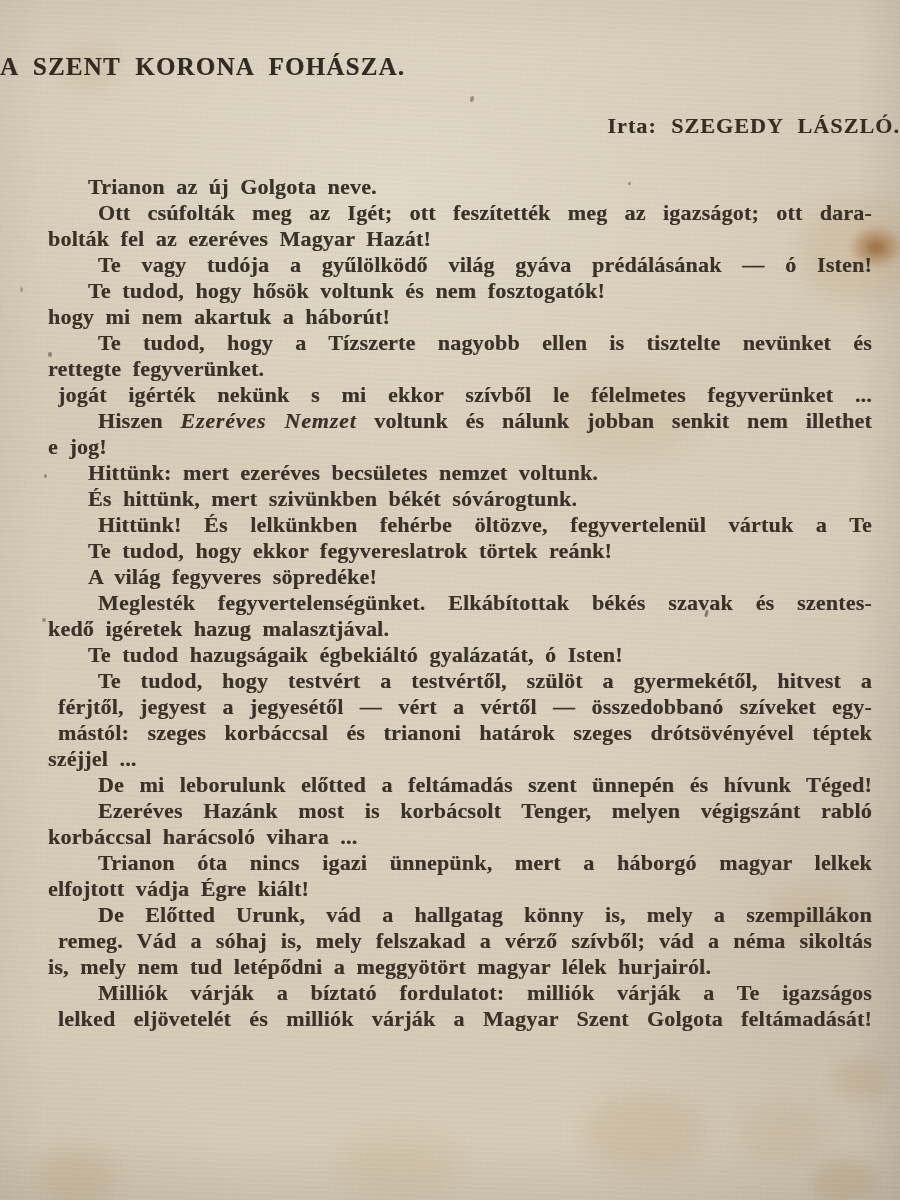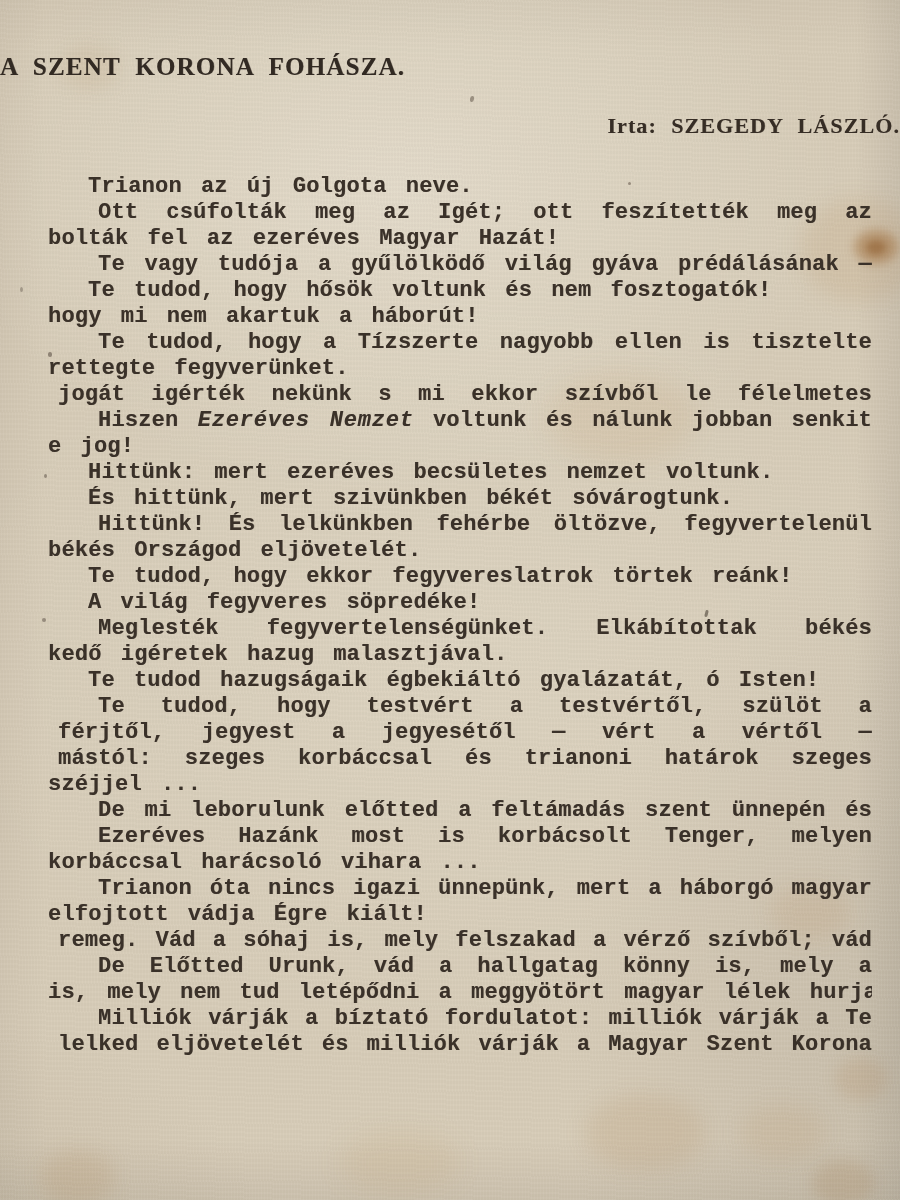--- a/index.html
+++ b/index.html
@@ -38,21 +38,21 @@
     font-size:22px;font-weight:700;letter-spacing:1.1px;word-spacing:0.35em;
     color:#362d25;text-shadow:0.4px 0.4px 0.6px rgba(54,45,37,0.4);
   }
   .body{
     position:absolute;left:48px;top:174px;width:824px;
     font-size:22px;font-weight:700;letter-spacing:0.2px;
     text-shadow:0.35px 0.35px 0.5px rgba(58,49,41,0.45);
   }
   .line{
     height:26px;line-height:26px;overflow:hidden;
-    white-space:nowrap;word-spacing:0.26em;font-family:Liberation Mono, monospace;
+    white-space:nowrap;word-spacing:0.26em;
   }
   .line.in{text-indent:40px;}
   .line.j{
     white-space:normal;text-align:justify;word-spacing:0.12em;margin-left:10px;
   }
   .line.j::after{content:"";display:inline-block;width:100%;height:0;}
   .line i{font-style:italic;letter-spacing:0.8px;}
   .stain,.speck{position:absolute;pointer-events:none;border-radius:50%;}
 </style>
 </head>
@@ -94,35 +94,34 @@
       <div class="line in"><span>Te tudod, hogy hősök voltunk és nem fosztogatók!</span></div>
       <div class="line"><span>hogy mi nem akartuk a háborút!</span></div>
       <div class="line in j"><span>Te tudod, hogy a Tízszerte nagyobb ellen is tisztelte nevünket és</span></div>
       <div class="line"><span>rettegte fegyverünket.</span></div>
       <div class="line j"><span>jogát igérték nekünk s mi ekkor szívből le félelmetes fegyverünket ...</span></div>
       <div class="line in j"><span>Hiszen </span><i>Ezeréves Nemzet</i><span> voltunk és nálunk jobban senkit nem illethet</span></div>
       <div class="line"><span>e jog!</span></div>
       <div class="line in"><span>Hittünk: mert ezeréves becsületes nemzet voltunk.</span></div>
       <div class="line in"><span>És hittünk, mert szivünkben békét sóvárogtunk.</span></div>
       <div class="line in j"><span>Hittünk! És lelkünkben fehérbe öltözve, fegyvertelenül vártuk a Te</span></div>
-      <div class="line"><span>békés Országod eljövetelét.</span></div>
       <div class="line in"><span>Te tudod, hogy ekkor fegyvereslatrok törtek reánk!</span></div>
       <div class="line in"><span>A világ fegyveres söpredéke!</span></div>
       <div class="line in j"><span>Meglesték fegyvertelenségünket. Elkábítottak békés szavak és szentes-</span></div>
       <div class="line"><span>kedő igéretek hazug malasztjával.</span></div>
       <div class="line in"><span>Te tudod hazugságaik égbekiáltó gyalázatát, ó Isten!</span></div>
       <div class="line in j"><span>Te tudod, hogy testvért a testvértől, szülöt a gyermekétől, hitvest a</span></div>
       <div class="line j"><span>férjtől, jegyest a jegyesétől — vért a vértől — összedobbanó szíveket egy-</span></div>
       <div class="line j"><span>mástól: szeges korbáccsal és trianoni határok szeges drótsövényével téptek</span></div>
       <div class="line"><span>széjjel ...</span></div>
       <div class="line in j"><span>De mi leborulunk előtted a feltámadás szent ünnepén és hívunk Téged!</span></div>
       <div class="line in j"><span>Ezeréves Hazánk most is korbácsolt Tenger, melyen végigszánt rabló</span></div>
       <div class="line"><span>korbáccsal harácsoló vihara ...</span></div>
       <div class="line in j"><span>Trianon óta nincs igazi ünnepünk, mert a háborgó magyar lelkek</span></div>
       <div class="line"><span>elfojtott vádja Égre kiált!</span></div>
+      <div class="line in j"><span>De Előtted Urunk, vád a hallgatag könny is, mely a szempillákon</span></div>
       <div class="line j"><span>remeg. Vád a sóhaj is, mely felszakad a vérző szívből; vád a néma sikoltás</span></div>
-      <div class="line in j"><span>De Előtted Urunk, vád a hallgatag könny is, mely a szempillákon</span></div>
       <div class="line"><span>is, mely nem tud letépődni a meggyötört magyar lélek hurjairól.</span></div>
       <div class="line in j"><span>Milliók várják a bíztató fordulatot: milliók várják a Te igazságos</span></div>
-      <div class="line j"><span>lelked eljövetelét és milliók várják a Magyar Szent Korona feltámadását!</span></div>
+      <div class="line j"><span>lelked eljövetelét és milliók várják a Magyar Szent Golgota feltámadását!</span></div>
     </div>
 
 </div>
 
 </body></html>

